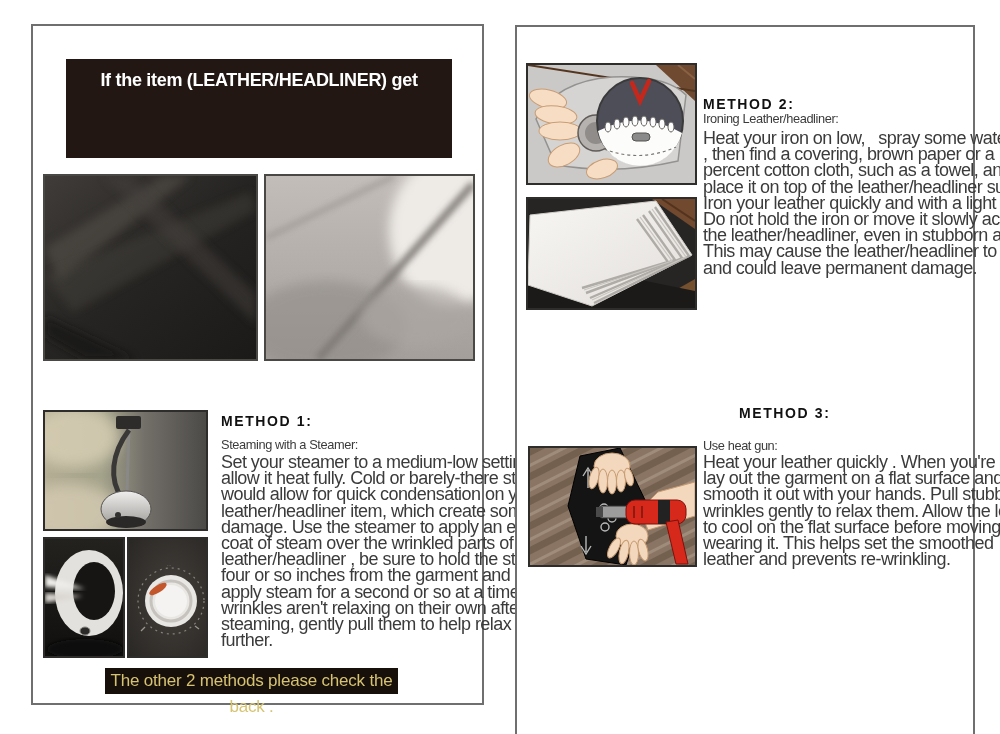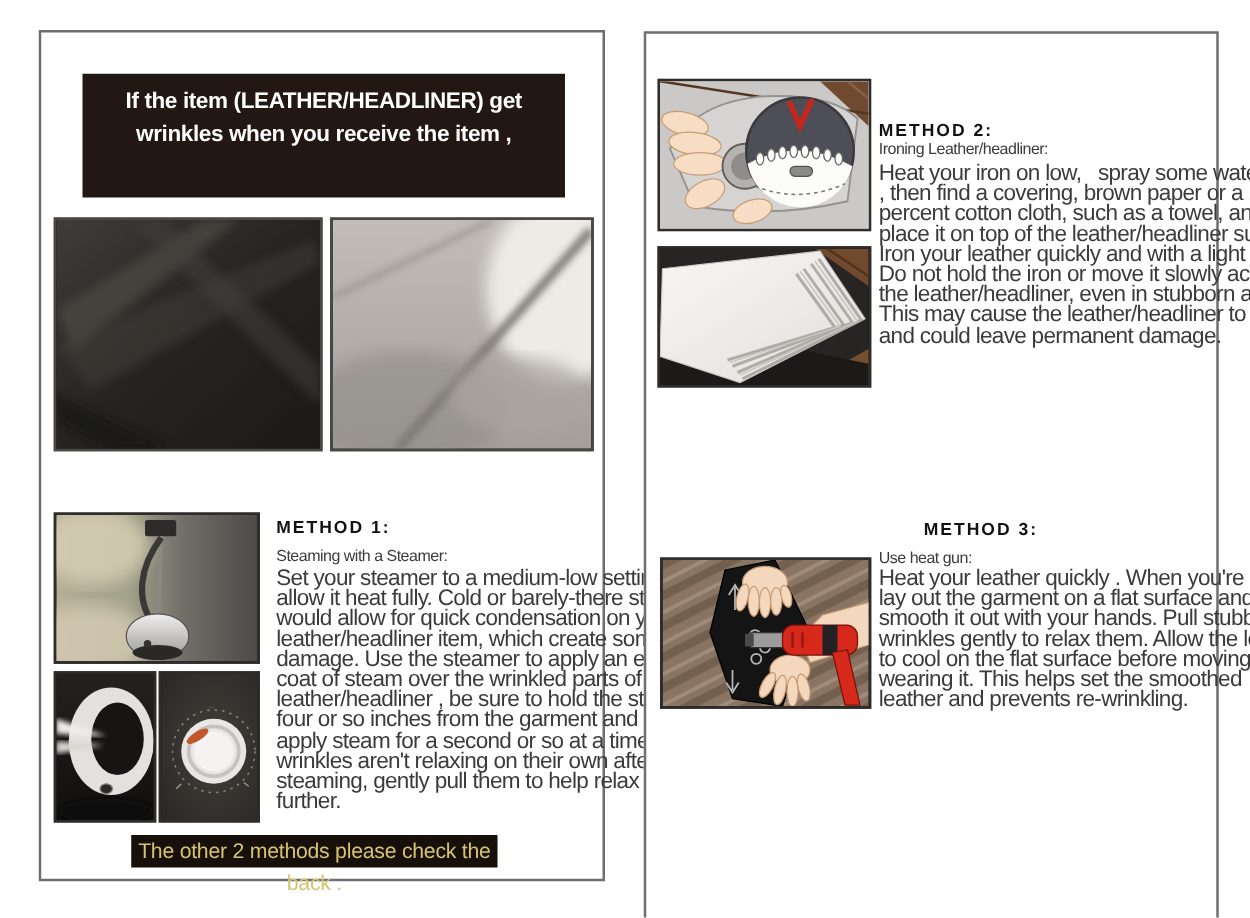--- a/index.html
+++ b/index.html
@@ -32,21 +32,20 @@
 </style>
 </head>
 <body>
 
 <div>
 
   <div id="left-panel" class="panel">
 
     <div class="abs banner" style="left:33px;top:33px;width:386px;height:99px;">
       <div>If the item (LEATHER/HEADLINER) get</div>
-      <div>wrinkles when you receive the item ,</div>
     </div>
 
     <div class="abs photo" style="left:10px;top:148px;width:215px;height:187px;">
       <svg viewBox="0 0 211 183" preserveAspectRatio="none">
         <defs>
           <linearGradient id="lbg" x1="0" y1="0" x2="1" y2="1">
             <stop offset="0" stop-color="#3f3c39"></stop>
               <stop offset="0.5" stop-color="#262422"></stop>
               <stop offset="1" stop-color="#1b1a18"></stop>
           </linearGradient>
@@ -241,21 +240,21 @@
     <div class="abs method-body" style="left:186px;top:103px;">Heat your iron on low,   spray some water on it
 , then find a covering, brown paper or a 100
 percent cotton cloth, such as a towel, and
 place it on top of the leather/headliner surface ,
 Iron your leather quickly and with a light hand .
 Do not hold the iron or move it slowly across
 the leather/headliner, even in stubborn areas.
 This may cause the leather/headliner to burn
 and could leave permanent damage.</div>
 
-    <div class="abs method-title" style="left:186px;top:388px;padding-left:36px;">METHOD 3:</div>
+    <div class="abs method-title" style="left:186px;top:378px;padding-left:36px;">METHOD 3:</div>
     <div class="abs method-subtitle" style="left:186px;top:411px;">Use heat gun:</div>
     <div class="abs method-body" style="left:186px;top:427px;">Heat your leather quickly . When you're done,
 lay out the garment on a flat surface and
 smooth it out with your hands. Pull stubborn
 wrinkles gently to relax them. Allow the leather
 to cool on the flat surface before moving or
 wearing it. This helps set the smoothed
 leather and prevents re-wrinkling.</div>
 
     <div class="abs photo" style="left:11px;top:419px;width:169px;height:121px;border-color:#2f2d2b;">

